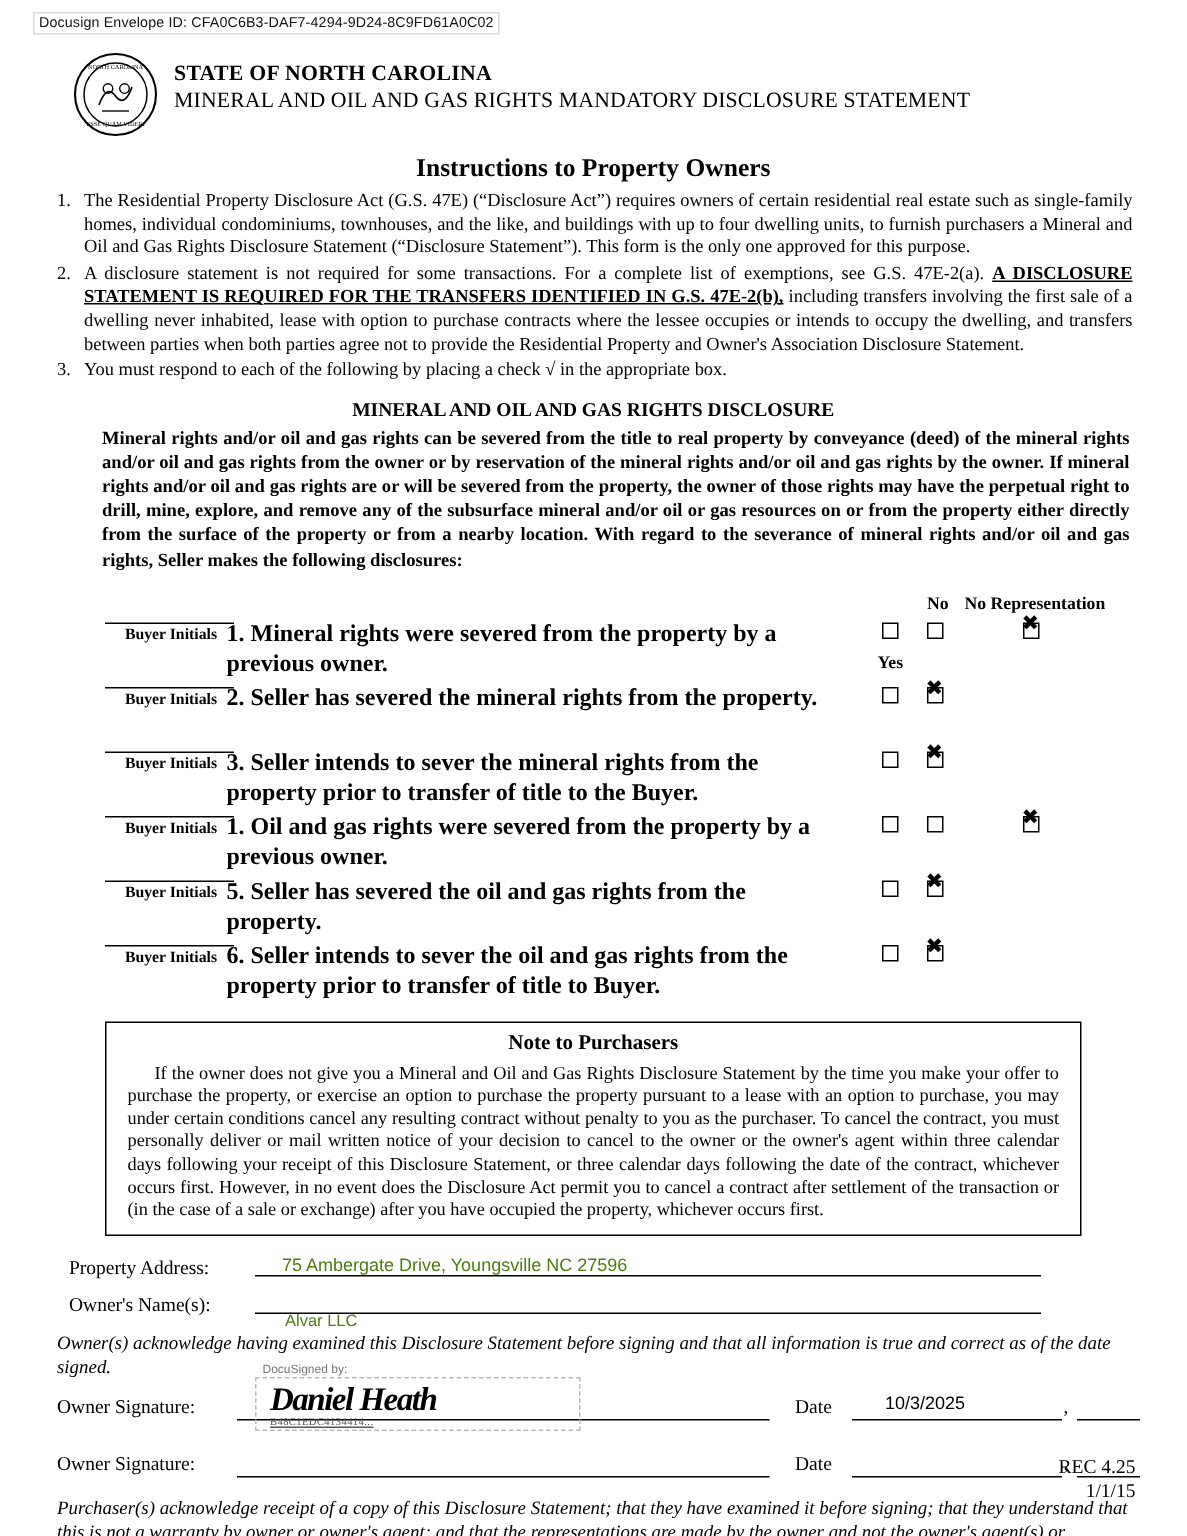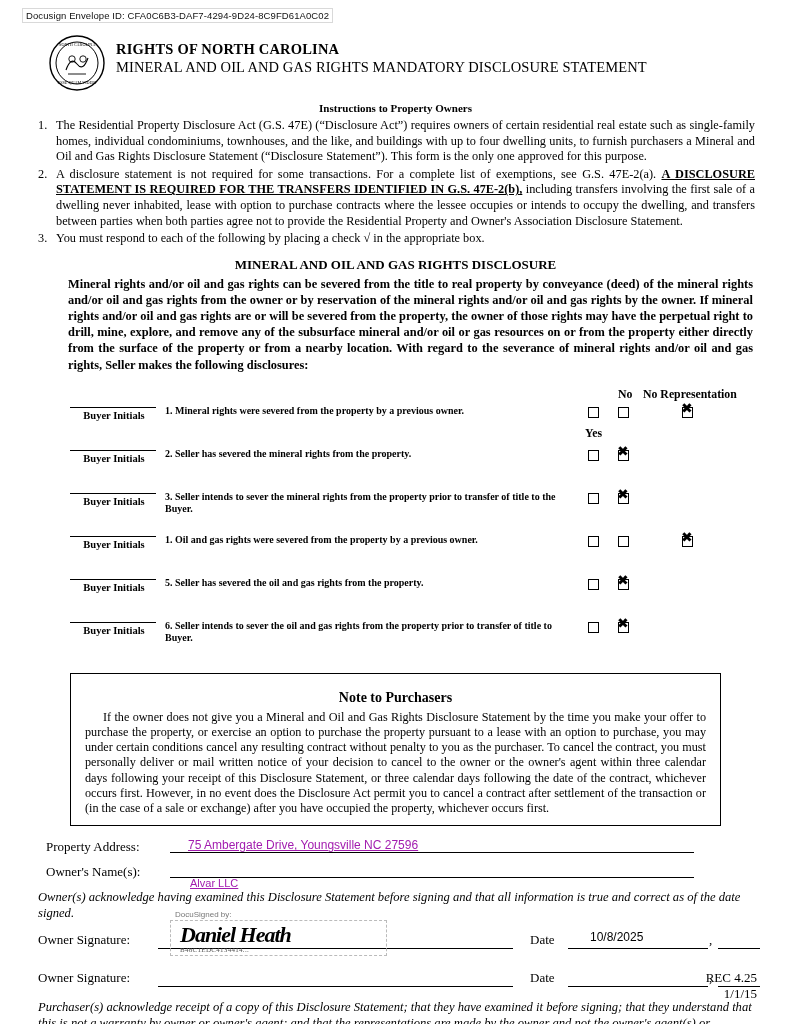--- a/index.html
+++ b/index.html
@@ -58,21 +58,21 @@
   }
   .title-line2 {
     font-size: 14.5px;
     font-weight: normal;
     letter-spacing: 0.1px;
     line-height: 1.25;
   }
   .instructions-title {
     text-align: center;
     font-weight: bold;
-    font-size: 11px;
+    font-size: 17px;
     margin-top: 10px;
     margin-bottom: 4px;
   }
   ol.instructions {
     margin: 0;
     padding: 0;
     list-style: none;
     font-size: 12.3px;
     line-height: 1.27;
   }
@@ -135,24 +135,24 @@
     font-family: "Liberation Serif", serif;
   }
   .initials .line {
     border-top: 1px solid #000;
     height: 0;
     margin-bottom: 2px;
     width: 86px;
   }
   .item-text {
     position: absolute;
-    left: 135px;
+    left: 121px;
     top: 0px;
     width: 400px;
-    font-size: 10px;
+    font-size: 16px;
     font-weight: bold;
     line-height: 1.25;
   }
   .cb {
     position: absolute;
     width: 11px;
     height: 11px;
     border: 1px solid #000;
     top: 2px;
     box-sizing: border-box;
@@ -164,21 +164,21 @@
     position: absolute;
     left: -2px;
     top: -6px;
     font-size: 14px;
     line-height: 14px;
     font-family: "Liberation Serif", serif;
   }
   .note-box {
     border: 1px solid #000;
     margin: 12px 40px 0 40px;
-    padding: 16px 14px 9px 14px;
+    padding: 6px 14px 9px 14px;
   }
   .note-title {
     text-align: center;
     font-weight: bold;
     font-size: 14px;
     margin-bottom: 4px;
   }
   .note-text {
     font-size: 12.2px;
     line-height: 1.25;
@@ -202,22 +202,21 @@
   }
   .field-rule {
     position: absolute;
     border-bottom: 1px solid #000;
     height: 16px;
   }
   .field-value {
     position: absolute;
     font-family: "Liberation Sans", sans-serif;
     font-size: 12px;
-    color: #a21caf;
-    text-decoration: underline;
+    color: #4d7c0f;
   }
   .italic-note {
     font-style: italic;
     font-size: 12.6px;
     line-height: 1.25;
     margin: 4px 8px 0 8px;
   }
   .sig-row {
     position: relative;
     height: 30px;
@@ -328,21 +327,21 @@
         <circle cx="29" cy="29" r="21" fill="none" stroke="#000" stroke-width="1"></circle>
         <path d="M18 36 Q23 22 29 30 Q35 38 40 24" fill="none" stroke="#000" stroke-width="1.1"></path>
         <path d="M20 40 h18" stroke="#000" stroke-width="0.9"></path>
         <circle cx="24" cy="25" r="3.2" fill="none" stroke="#000" stroke-width="0.9"></circle>
         <circle cx="35" cy="25" r="3.2" fill="none" stroke="#000" stroke-width="0.9"></circle>
         <text x="29" y="12" font-size="4.2" text-anchor="middle" font-family="Liberation Serif, serif">NORTH CAROLINA</text>
         <text x="29" y="50" font-size="4.2" text-anchor="middle" font-family="Liberation Serif, serif">ESSE QUAM VIDERI</text>
       </svg>
     </div>
     <div class="title-block">
-      <div class="title-line1">RIGHTS OF NORTH CAROLINA</div>
+      <div class="title-line1">STATE OF NORTH CAROLINA</div>
       <div class="title-line2">MINERAL AND OIL AND GAS RIGHTS MANDATORY DISCLOSURE STATEMENT</div>
     </div>
   </div>
 
   <div class="instructions-title">Instructions to Property Owners</div>
 
   <ol class="instructions">
     <li>
       <span class="num">1.</span>
       <span class="txt">The Residential Property Disclosure Act (G.S. 47E) (“Disclosure Act”) requires owners of certain residential real estate such as single-family homes, individual condominiums, townhouses, and the like, and buildings with up to four dwelling units, to furnish purchasers a Mineral and Oil and Gas Rights Disclosure Statement (“Disclosure Statement”). This form is the only one approved for this purpose.</span>
@@ -468,24 +467,24 @@
 
   <div class="italic-note">Owner(s) acknowledge having examined this Disclosure Statement before signing and that all information is true and correct as of the date signed.</div>
 
   <div class="sig-row" style="margin-top:4px;">
     <span class="sig-label">Owner Signature:</span>
     <span class="sig-rule"></span>
     <span class="ds-label">DocuSigned by:</span>
     <span class="ds-sig-box"></span>
     <span class="ds-sig">
       <span class="ds-sig-script">Daniel Heath</span>
-      <span class="ds-sig-id" style="display:block;">B48C1EDC4134414...</span>
+      <span class="ds-sig-id" style="display:block;text-decoration:underline;">B48C1EDC4134414...</span>
     </span>
     <span class="date-label">Date</span>
-    <span class="date-value">10/8/2025</span>
+    <span class="date-value">10/3/2025</span>
     <span class="date-rule1"></span>
     <span class="date-comma">,</span>
     <span class="date-rule2"></span>
   </div>
 
   <div class="sig-row" style="margin-top:8px;">
     <span class="sig-label">Owner Signature:</span>
     <span class="sig-rule"></span>
     <span class="date-label">Date</span>
     <span class="date-rule1"></span>

